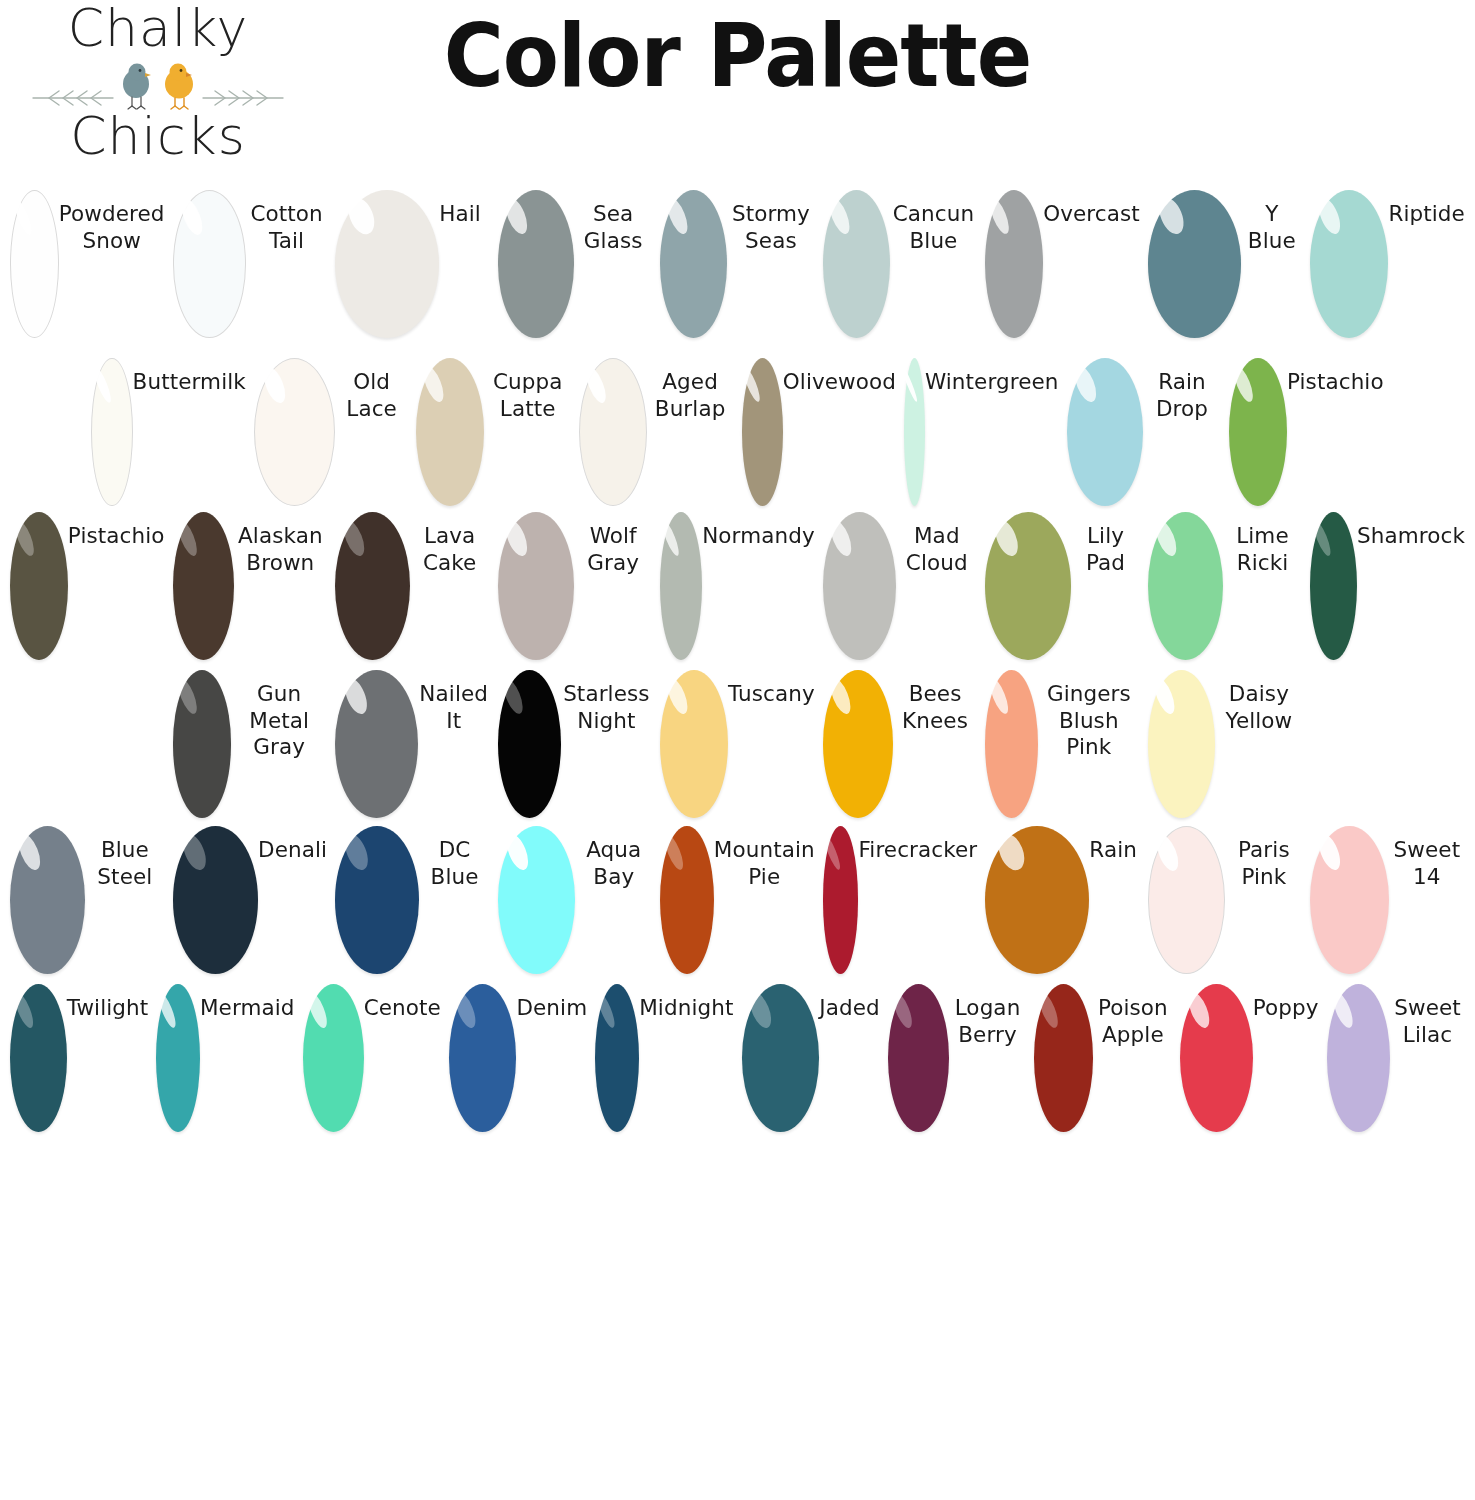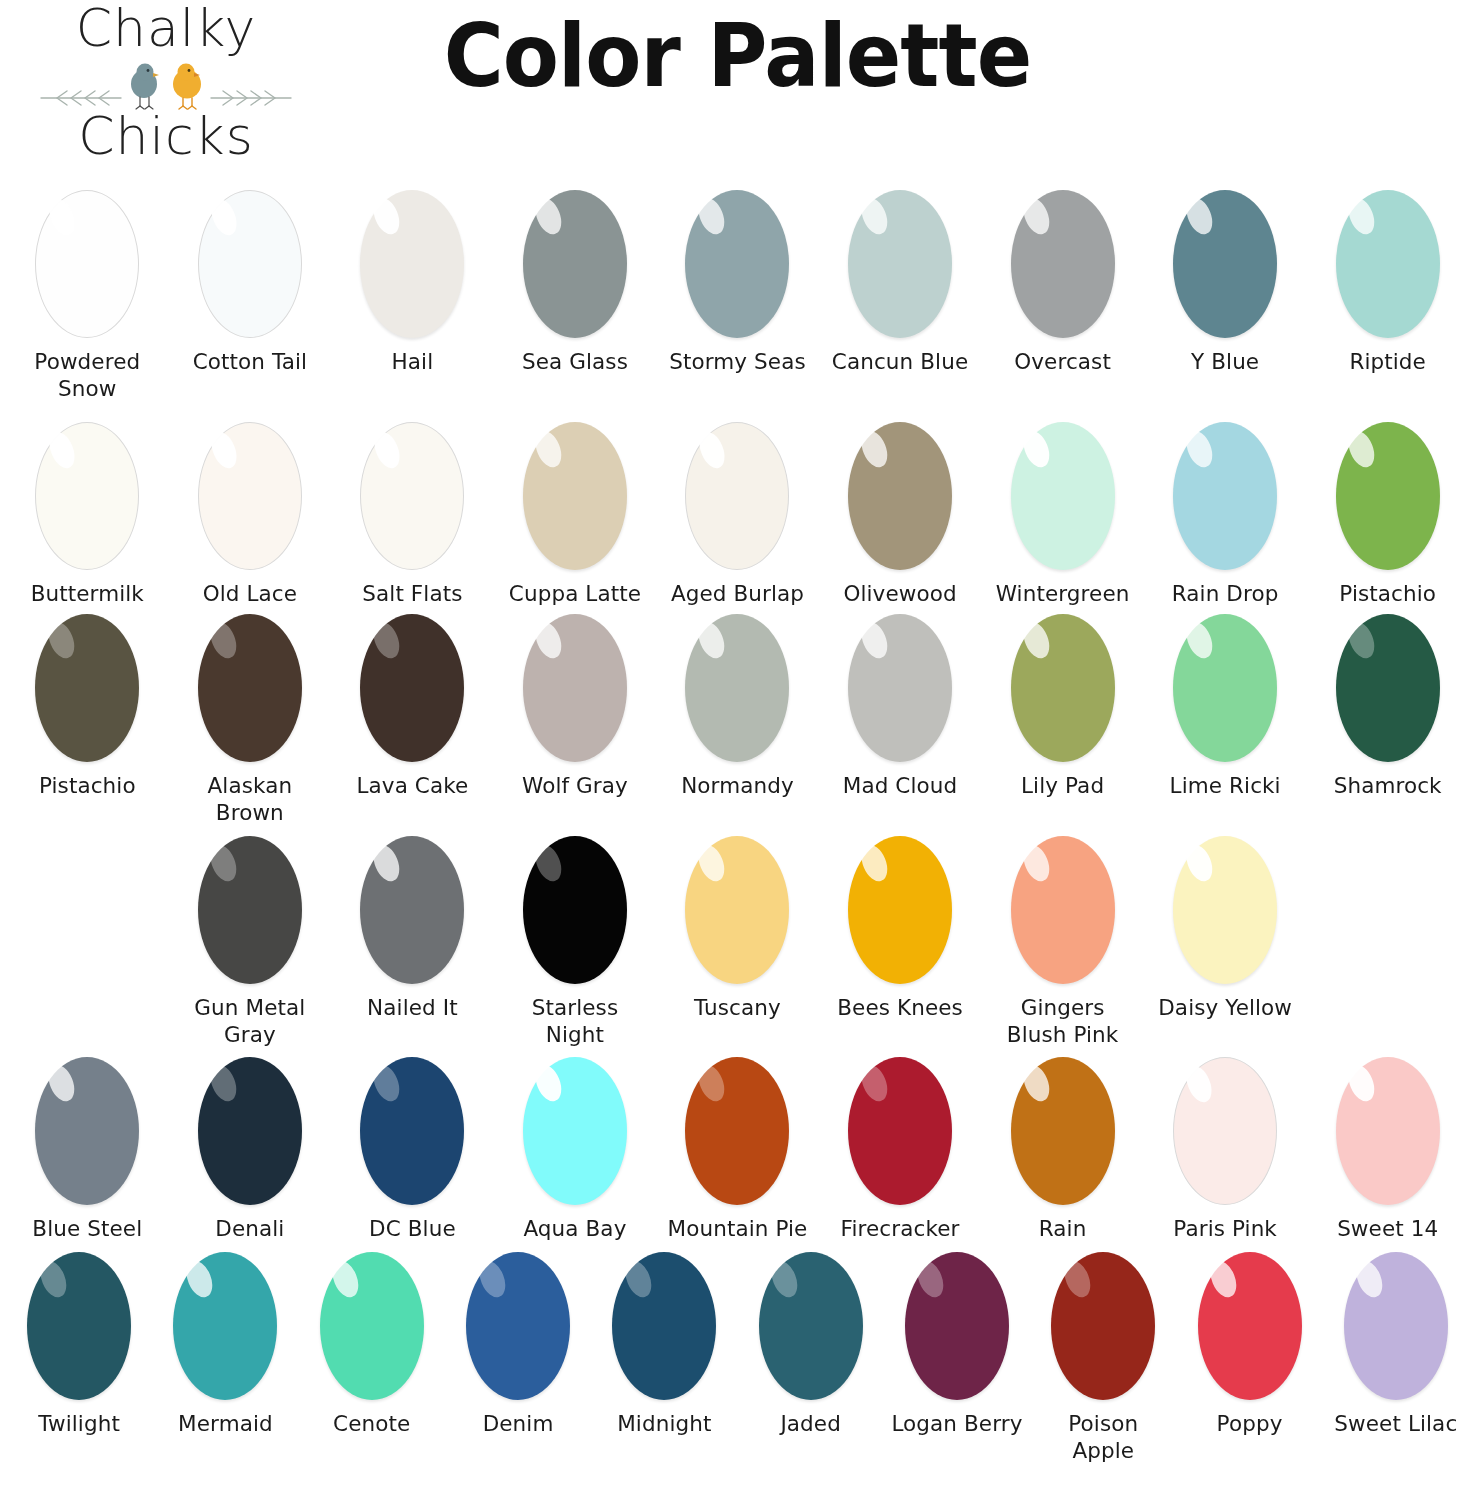--- a/index.html
+++ b/index.html
@@ -18,21 +18,21 @@
   }
 
   
   .header {
     position: relative;
     height: 168px;
     width: 100%;
   }
   .brand-logo {
     position: absolute;
-    left: 16px;
+    left: 8px;
     top: 2px;
     width: 300px;
     text-align: center;
     line-height: 1;
   }
   .brand-word {
     font-family: "DejaVu Sans", sans-serif;
     font-size: 52px;
     font-weight: 300;
     letter-spacing: 1px;
@@ -83,22 +83,21 @@
     display: flex;
     justify-content: center;
     align-items: flex-start;
     width: 100%;
   }
   .row-9 .swatch-cell { width: 11.111%; }
   .row-10 .swatch-cell { width: 10%; }
 
   .swatch-cell {
     display: flex;
-    flex-direction: column;
-    align-items: center;
+    flex-direction: row;
     padding: 0 4px;
   }
 
   .swatch-oval-wrap {
     position: relative;
     width: 104px;
     height: 148px;
   }
   .swatch-oval {
     position: absolute;
@@ -304,28 +303,20 @@
       <div class="swatch-cell">
         <div class="swatch-oval-wrap">
           <div class="swatch-oval outlined" style="background: rgb(251, 246, 240);">
             <span class="gloss faint-g"></span>
           </div>
         </div>
         <div class="swatch-label">Old Lace</div>
       </div>
       <div class="swatch-cell">
         <div class="swatch-oval-wrap">
-          <div class="swatch-oval outlined" style="background: rgb(250, 248, 242);">
-            <span class="gloss faint-g"></span>
-          </div>
-        </div>
-        <div class="swatch-label">Salt Flats</div>
-      </div>
-      <div class="swatch-cell">
-        <div class="swatch-oval-wrap">
           <div class="swatch-oval" style="background: rgb(220, 207, 180);">
             <span class="gloss"></span>
           </div>
         </div>
         <div class="swatch-label">Cuppa Latte</div>
       </div>
       <div class="swatch-cell">
         <div class="swatch-oval-wrap">
           <div class="swatch-oval outlined" style="background: rgb(246, 242, 234);">
             <span class="gloss faint-g"></span>

